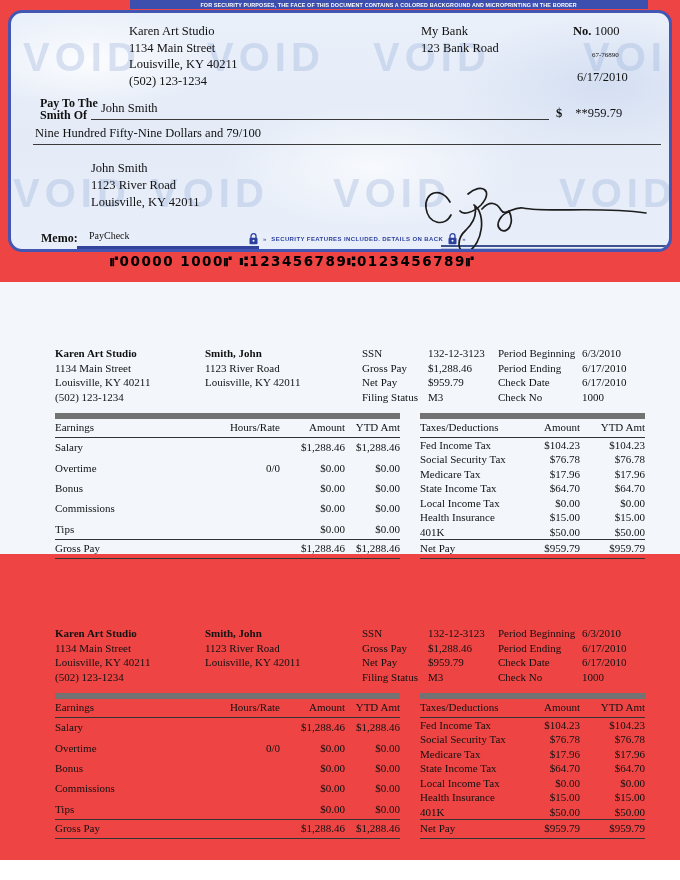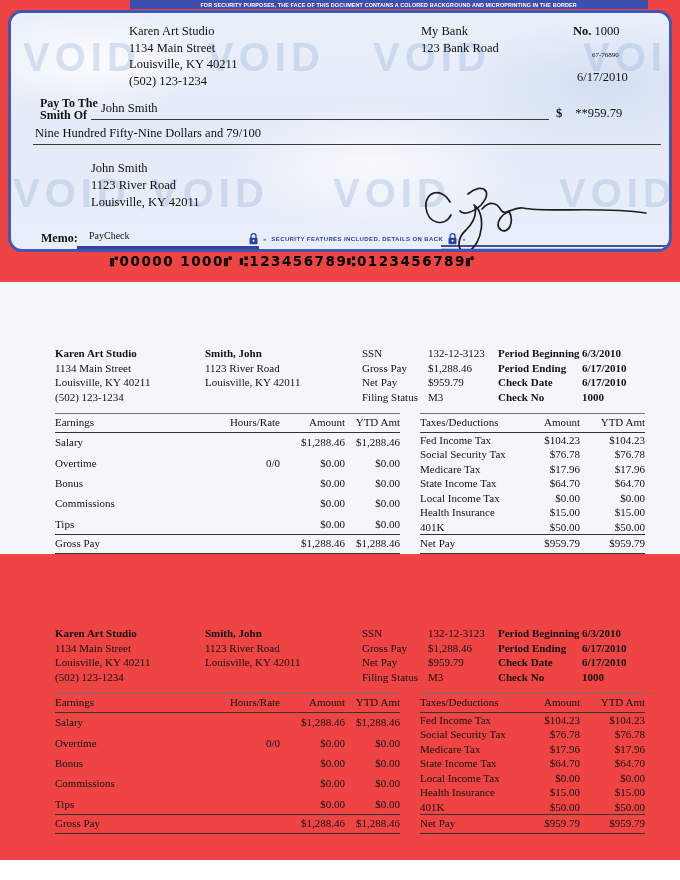--- a/index.html
+++ b/index.html
@@ -56,32 +56,32 @@
   .tint1 { position:absolute; left:0; top:282px; width:680px; height:272px; background:#f3f7fc; }
 
   
   .stub { position:absolute; left:0; width:680px; padding:0 35px 0 55px; font-size:11px; }
   .stub-1 { top:346px; }
   .stub-2 { top:626px; }
   .stub-head { display:flex; line-height:14.5px; margin-bottom:9px; }
   .col-employer { width:150px; }
   .col-employee { width:157px; }
   .col-info { width:136px; }
-  .col-period { width:147px;font-weight:bold; }
+  .col-period { width:147px; }
   .bname { font-weight:bold; }
   .pair { display:flex; }
   .pl { width:66px; }
   .pl2 { width:84px; }
   .pv { flex:1; white-space:nowrap; }
   .stub-tables { display:flex; gap:20px; }
   table { border-collapse:collapse; table-layout:fixed; }
   .earn { width:345px; }
   .ded { width:225px; }
   th, td { font-weight:normal; font-size:11px; line-height:14.5px; padding:0; }
-  thead th { border-top:1px solid #737373; border-bottom:1px solid #333; padding:1px 0 2px 0; }
+  thead th { border-top:6px solid #737373; border-bottom:1px solid #333; padding:1px 0 2px 0; }
   .cl { text-align:left; }
   .cr { text-align:right; }
   tbody tr:first-child td { }
   tfoot td { border-top:1px solid #333; border-bottom:1px solid #333; padding:1px 0 2px 0; }
   .earn col.c1 { width:150px; } .earn col.c2 { width:75px; } .earn col.c3 { width:65px; } .earn col.c4 { width:55px; }
   .ded col.c1 { width:105px; } .ded col.c2 { width:55px; } .ded col.c3 { width:65px; }
 </style>
 </head>
 <body>
 

